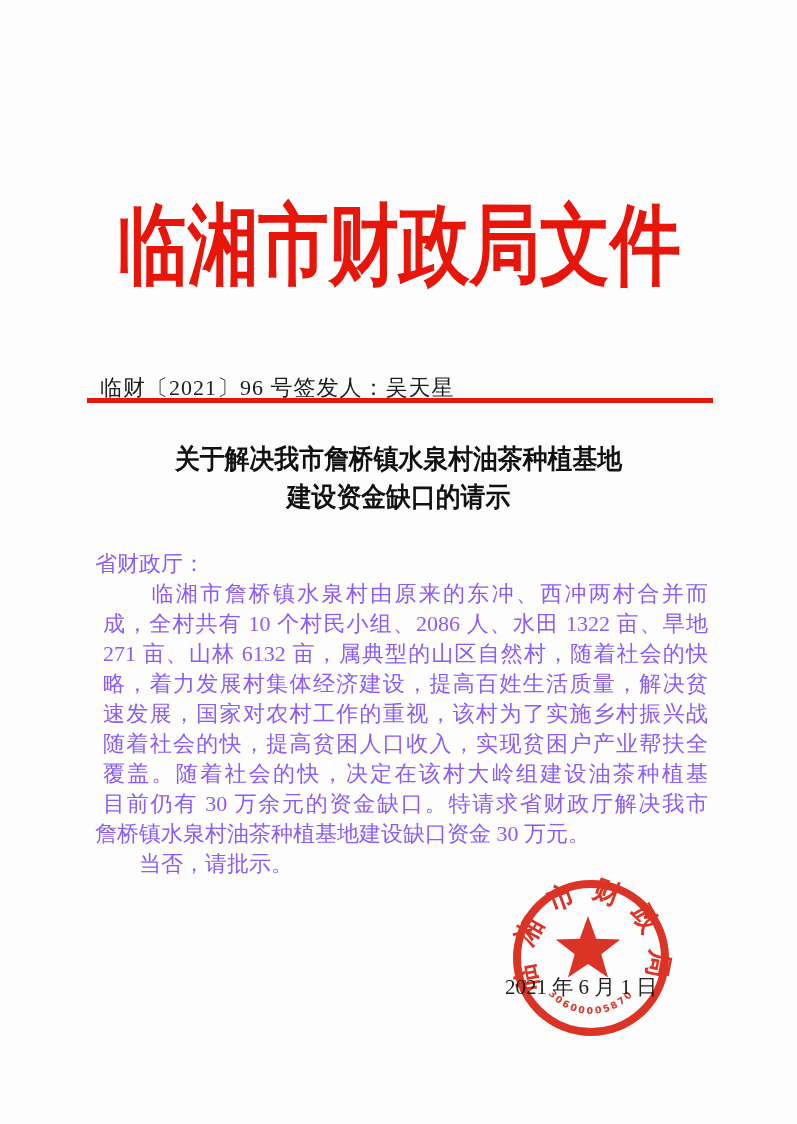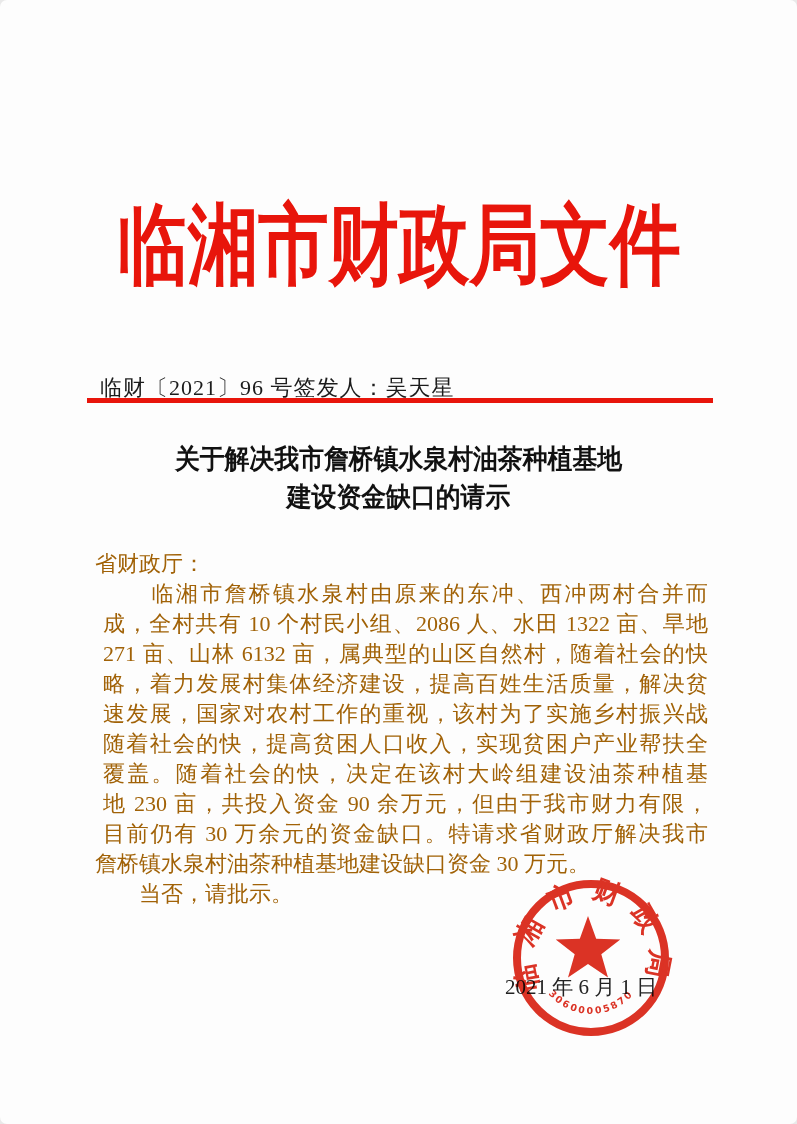--- a/index.html
+++ b/index.html
@@ -6,21 +6,20 @@
   html, body { background: #e9e9e9; }
   .page {
     position: relative;
     width: 797px;
     height: 1124px;
     margin: 0 auto;
     background: #fdfdfd;
     overflow: hidden;
     font-family: "Liberation Serif", "DejaVu Serif", serif;
     color: #1c1c1c;
-    border-radius: 7px;
   }
   
   .masthead {
     position: absolute;
     top: 200px;
     left: 0;
     width: 100%;
     text-align: center;
     white-space: nowrap;
   }
@@ -72,21 +71,21 @@
     transform-origin: center;
     white-space: nowrap;
   }
   
   .body-block {
     position: absolute;
     top: 549px;
     left: 95px;
     width: 613px;
     font-size: 22px;
-    color: #a16207;
+    color: #8b5cf6;
   }
   .bline {
     height: 30px;
     line-height: 30px;
     white-space: nowrap;
   }
   .bline.just {
     white-space: normal;
     text-align: justify;
     text-align-last: justify;
@@ -137,21 +136,20 @@
 
   <div class="body-block">
     <div class="bline">省财政厅：</div>
     <div class="bline just">　　临湘市詹桥镇水泉村由原来的东冲、西冲两村合并而</div>
     <div class="bline just">成，全村共有 10 个村民小组、2086 人、水田 1322 亩、旱地</div>
     <div class="bline just">271 亩、山林 6132 亩，属典型的山区自然村，随着社会的快</div>
     <div class="bline just">略，着力发展村集体经济建设，提高百姓生活质量，解决贫</div>
     <div class="bline just">速发展，国家对农村工作的重视，该村为了实施乡村振兴战</div>
     <div class="bline just">随着社会的快，提高贫困人口收入，实现贫困户产业帮扶全</div>
     <div class="bline just">覆盖。随着社会的快，决定在该村大岭组建设油茶种植基</div>
-    <div class="bline just">地 230 亩，共投入资金 90 余万元，但由于我市财力有限，</div>
     <div class="bline just">目前仍有 30 万余元的资金缺口。特请求省财政厅解决我市</div>
     <div class="bline">詹桥镇水泉村油茶种植基地建设缺口资金 30 万元。</div>
     <div class="bline">　　当否，请批示。</div>
   </div>
 
   <div class="doc-date">2021 年 6 月 1 日</div>
 
   <svg class="seal" viewBox="-101 -101 202 202">
     <defs>
       <path id="sealTopArc" d="M -50,30 A 58.3,58.3 0 1 1 50,30" fill="none"></path>

